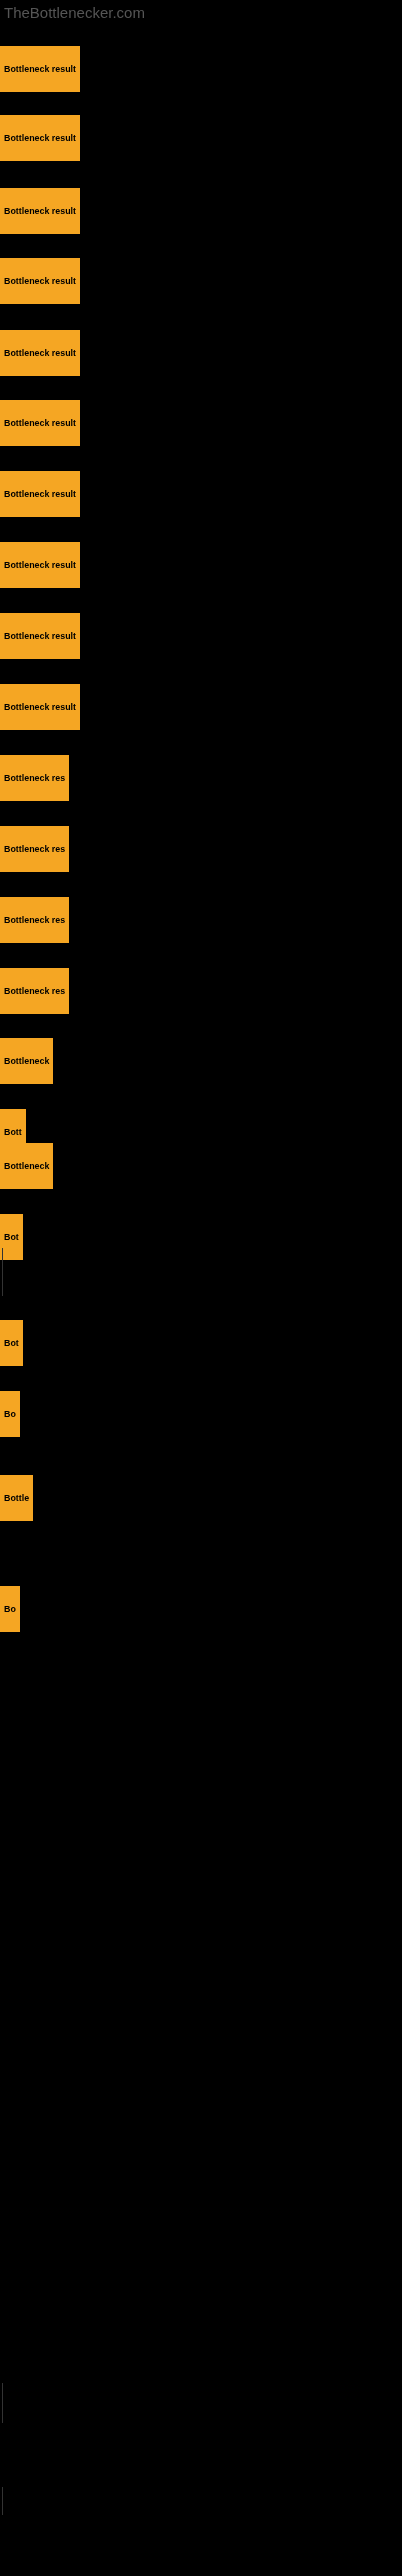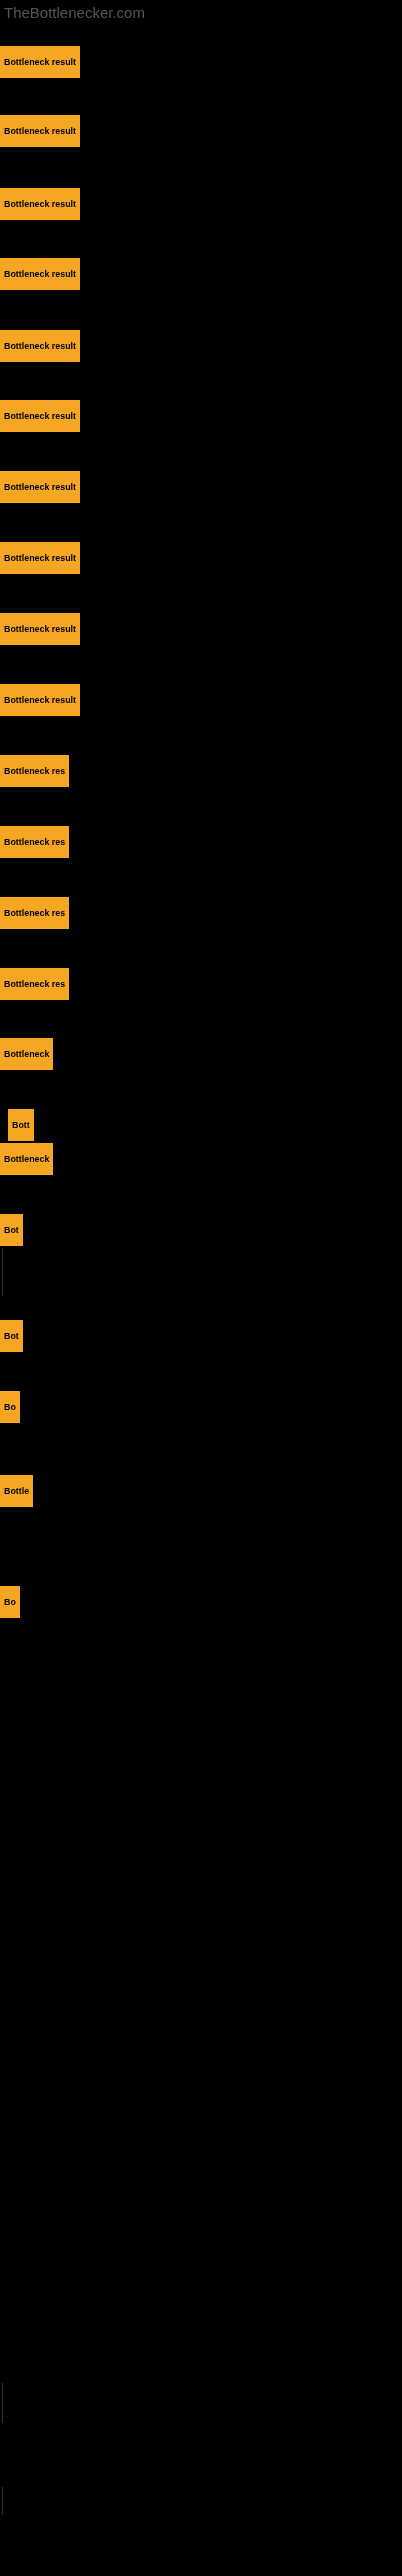--- a/index.html
+++ b/index.html
@@ -25,21 +25,21 @@
       color: #555555;
       font-size: 15px;
     }
 
     .bottleneck-badge {
       position: absolute;
       background-color: #f5a623;
       color: #000000;
       font-size: 8.9px;
       font-weight: bold;
-      padding: 11px 4px;
+      padding: 18px 4px;
       white-space: nowrap;
       overflow: hidden;
     }
 
     .vertical-line {
       position: absolute;
       width: 1.6px;
       background-color: #333333;
     }
   </style>
@@ -57,21 +57,21 @@
     <div class="bottleneck-badge" style="top: 400px; left: 0px; max-width: 97px;">Bottleneck result</div>
     <div class="bottleneck-badge" style="top: 471px; left: 0px; max-width: 97px;">Bottleneck result</div>
     <div class="bottleneck-badge" style="top: 542px; left: 0px; max-width: 97px;">Bottleneck result</div>
     <div class="bottleneck-badge" style="top: 613px; left: 0px; max-width: 97px;">Bottleneck result</div>
     <div class="bottleneck-badge" style="top: 684px; left: 0px; max-width: 97px;">Bottleneck result</div>
     <div class="bottleneck-badge" style="top: 755px; left: 0px; max-width: 85px;">Bottleneck res</div>
     <div class="bottleneck-badge" style="top: 826px; left: 0px; max-width: 81px;">Bottleneck res</div>
     <div class="bottleneck-badge" style="top: 897px; left: 0px; max-width: 81px;">Bottleneck res</div>
     <div class="bottleneck-badge" style="top: 968px; left: 0px; max-width: 76px;">Bottleneck res</div>
     <div class="bottleneck-badge" style="top: 1038px; left: 0px; max-width: 64px;">Bottleneck</div>
-    <div class="bottleneck-badge" style="top: 1109px; left: 8px; max-width: 36px;">Bott</div>
+    <div class="bottleneck-badge" style="top: 1109px; left: 0px; max-width: 36px;">Bott</div>
     <div class="bottleneck-badge" style="top: 1143px; left: 0px; max-width: 64px;">Bottleneck</div>
     <div class="bottleneck-badge" style="top: 1214px; left: 0px; max-width: 31px;">Bot</div>
     <div class="bottleneck-badge" style="top: 1320px; left: 0px; max-width: 31px;">Bot</div>
     <div class="bottleneck-badge" style="top: 1391px; left: 0px; max-width: 22.5px;">Bo</div>
     <div class="bottleneck-badge" style="top: 1462px; left: 0px; max-width: 42px; margin-top: 13px;">Bottle</div>
     <div class="bottleneck-badge" style="top: 1586px; left: 0px; max-width: 22.5px;">Bo</div>
   </div>
 <div id="lines-container">
     <div class="vertical-line" style="top: 1248px; left: 1.6px; height: 48px;"></div>
     <div class="vertical-line" style="top: 2383px; left: 1.6px; height: 40px;"></div>

